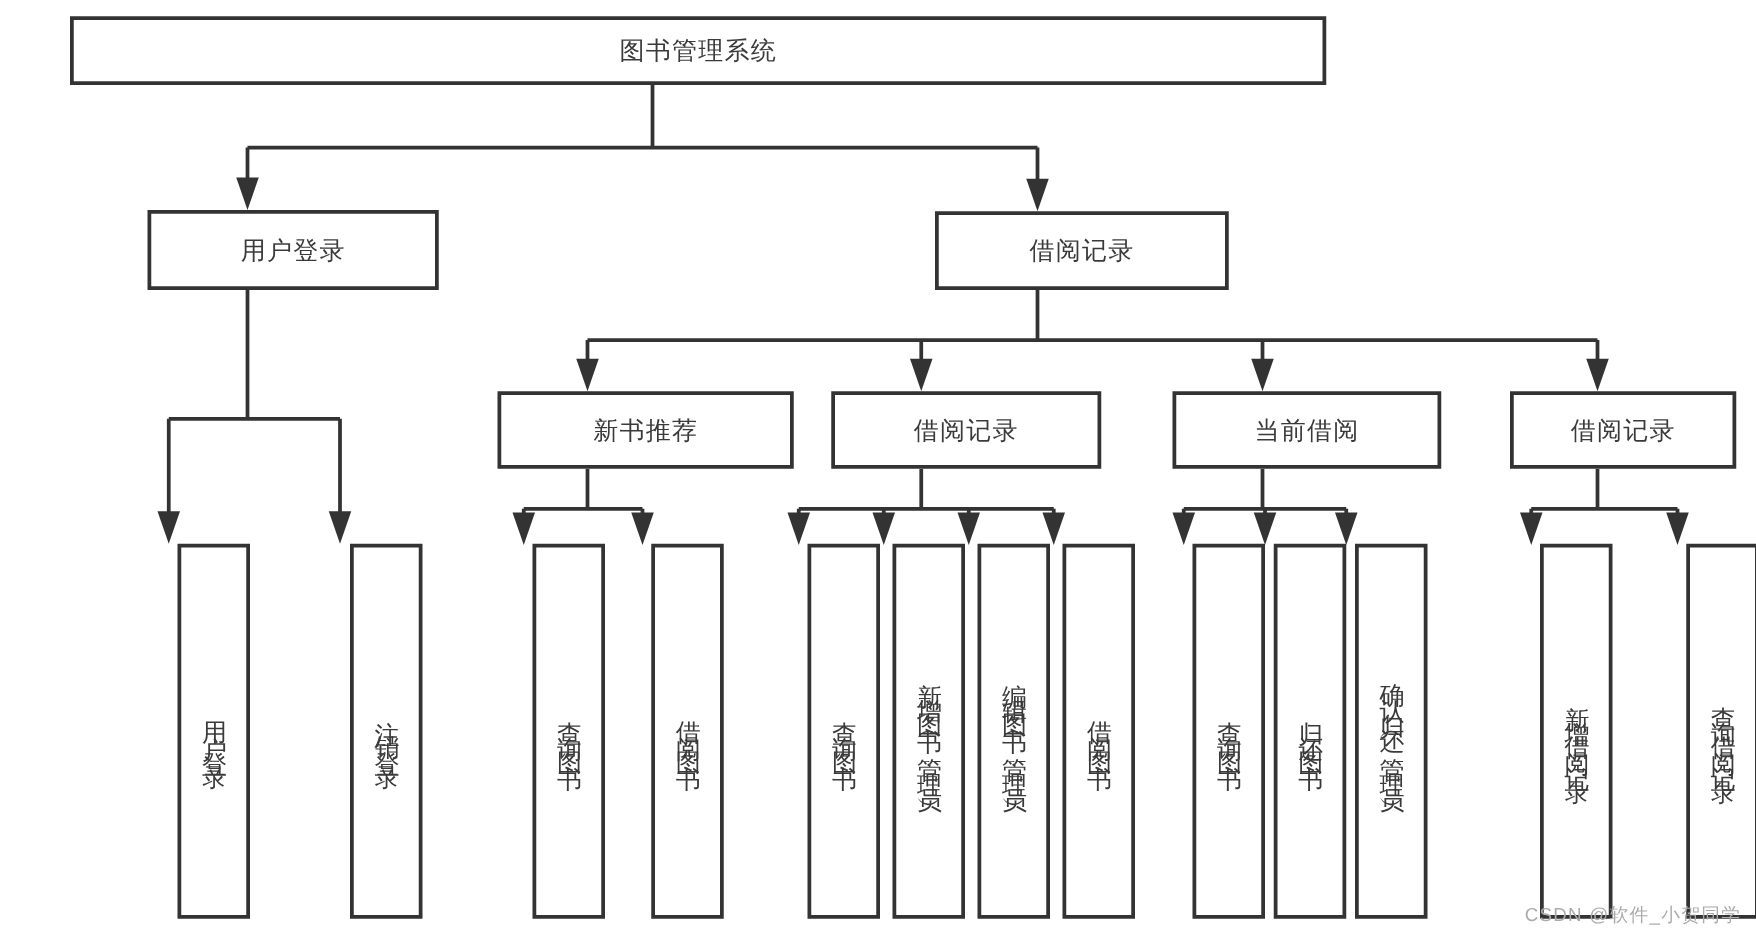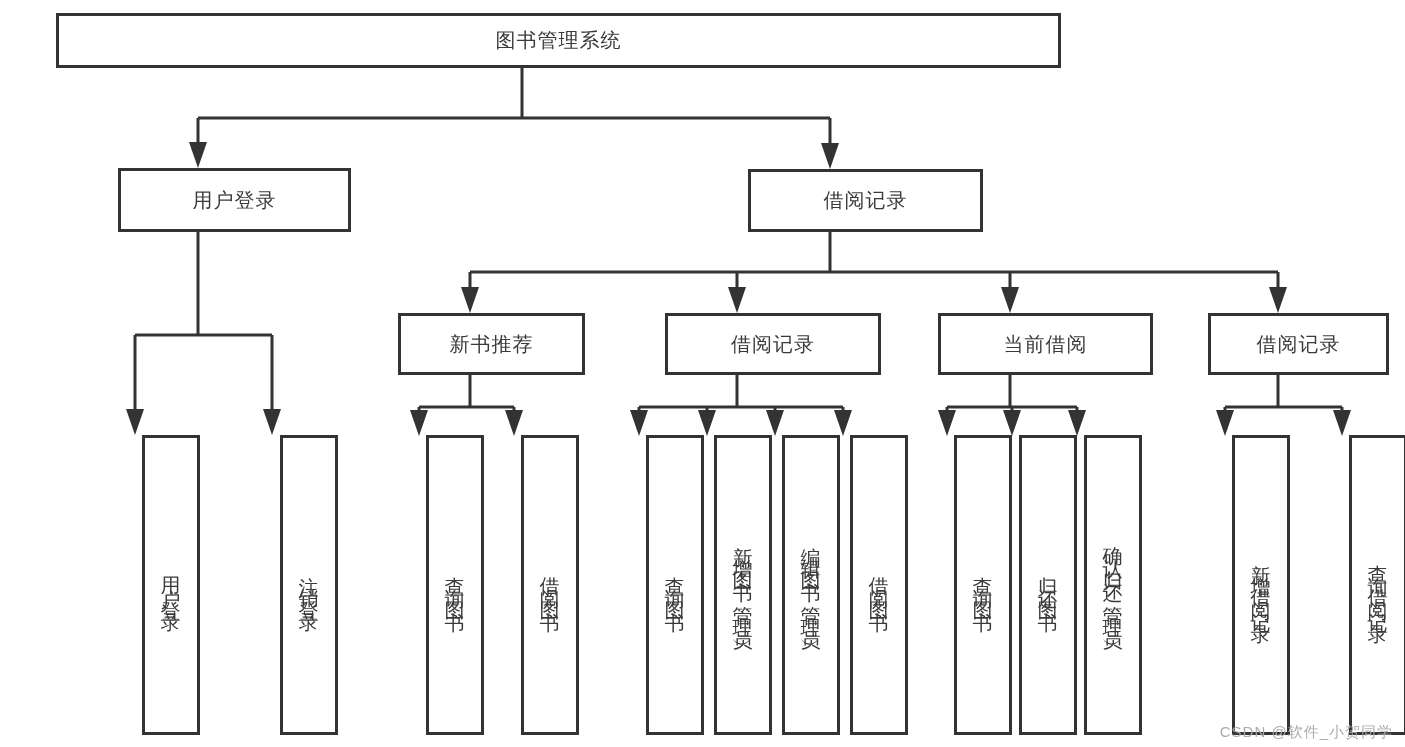--- a/index.html
+++ b/index.html
@@ -112,21 +112,21 @@
     <span>图书管理系统</span>
   </div>
 
   <div class="box" style="left:82px; top:168px; width:233px; height:64px;">
     <span>用户登录</span>
   </div>
   <div class="box" style="left:712px; top:169px; width:235px; height:63px;">
     <span>借阅记录</span>
   </div>
 
-  <div class="box" style="left:362px; top:313px; width:187px; height:62px;">
+  <div class="box" style="left:362px; top:313px; width:237px; height:62px;">
     <span>新书推荐</span>
   </div>
   <div class="box" style="left:629px; top:313px; width:216px; height:62px;">
     <span>借阅记录</span>
   </div>
   <div class="box" style="left:902px; top:313px; width:215px; height:62px;align-items:center;">
     <span>当前借阅</span>
   </div>
   <div class="box" style="left:1172px; top:313px; width:181px; height:62px;">
     <span>借阅记录</span>

